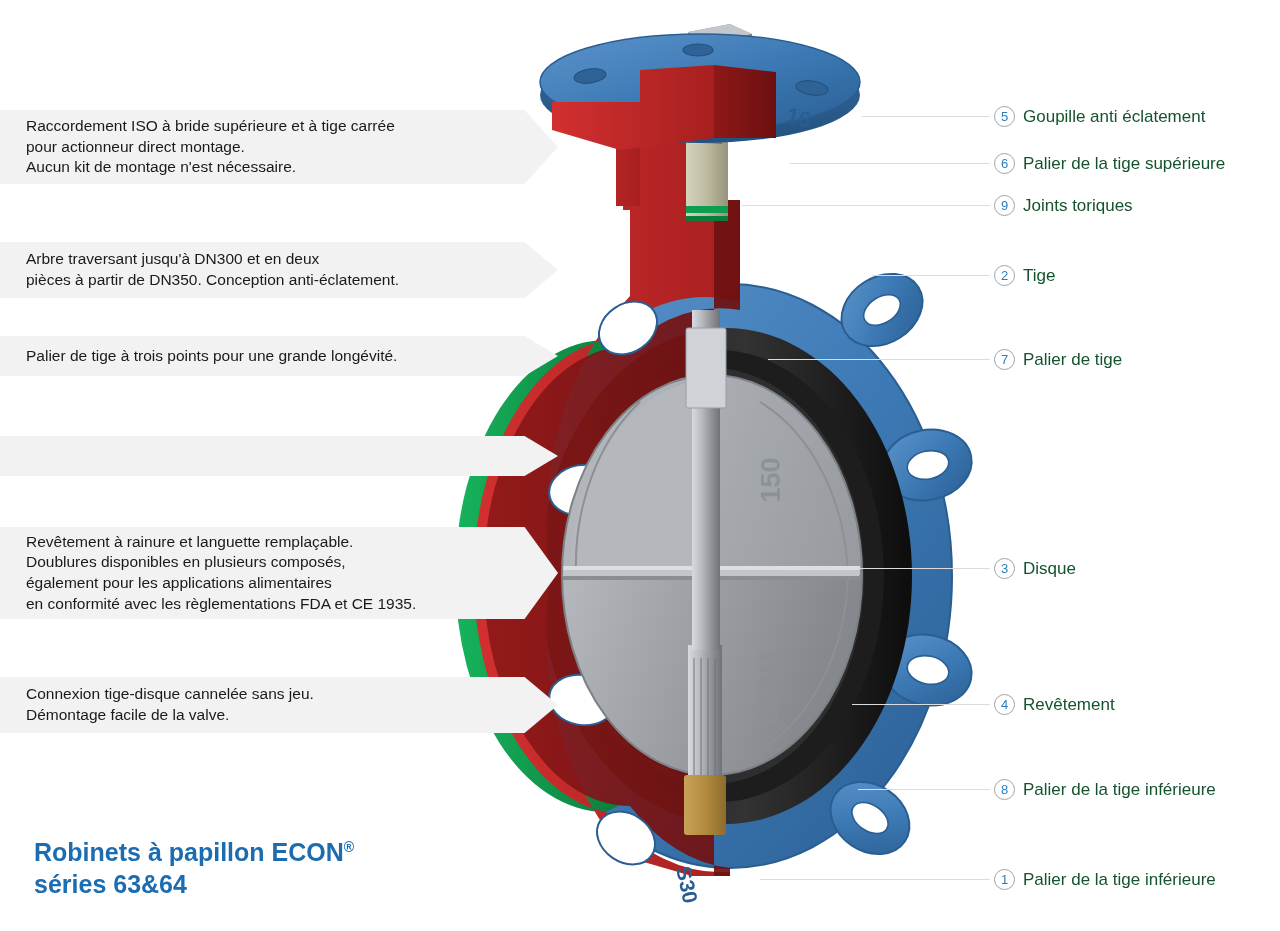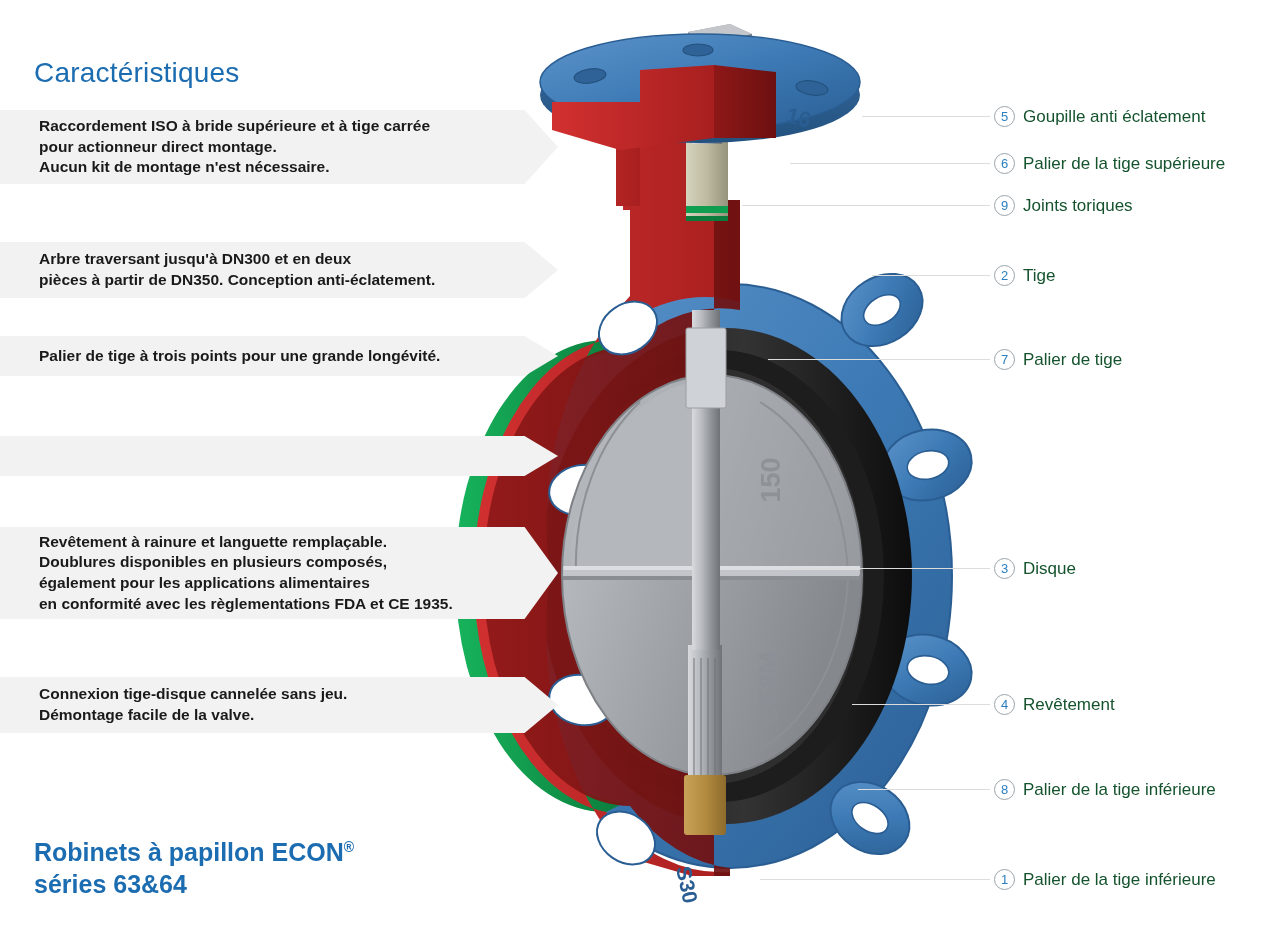--- a/index.html
+++ b/index.html
@@ -23,23 +23,22 @@
     font-size:25px; font-weight:700; color:#1b6cb0; line-height:1.28;margin-top:10px;
   }
   .product-title .reg{ font-size:14px; vertical-align:super; }
 
   
   .feature{
     position:absolute; left:0; background:#f2f2f2;
     display:flex; align-items:center;
   }
   .feature .txt{
-    padding-left:39px; font-size:15.5px; line-height:1.33; color:#1a1a1a;
+    padding-left:26px; font-size:15.5px; line-height:1.33; color:#1a1a1a;
     white-space:pre-line;
-    font-weight:bold;
   }
   .feature .tip{
     position:absolute; left:100%; top:0; height:100%; width:88px;
     background:#f2f2f2;
     clip-path:polygon(0 0, 62% 0, 100% 50%, 62% 100%, 0 100%);
   }
 
   
   .lead-line{
     position:absolute; height:1px; background:#dcdcdc;
@@ -296,21 +295,20 @@
 également pour les applications alimentaires
 en conformité avec les règlementations FDA et CE 1935.</div>
     <div class="tip"></div>
   </div>
   <div class="feature" style="top:677px;height:56px;width:470px">
     <div class="txt">Connexion tige-disque cannelée sans jeu.
 Démontage facile de la valve.</div>
     <div class="tip"></div>
   </div>
 
-  <div class="section-title">Caractéristiques</div>
   <div class="product-title">
     <span>Robinets à papillon ECON</span><span class="reg">®</span><br>
     <span>séries 63&amp;64</span>
   </div>
 
   <div class="lead-line" style="left:862px;top:116px;width:128px"></div>
   <div class="callout" style="left:994px;top:106px">
     <span class="num">5</span>
     <span class="lbl">Goupille anti éclatement</span>
   </div>

